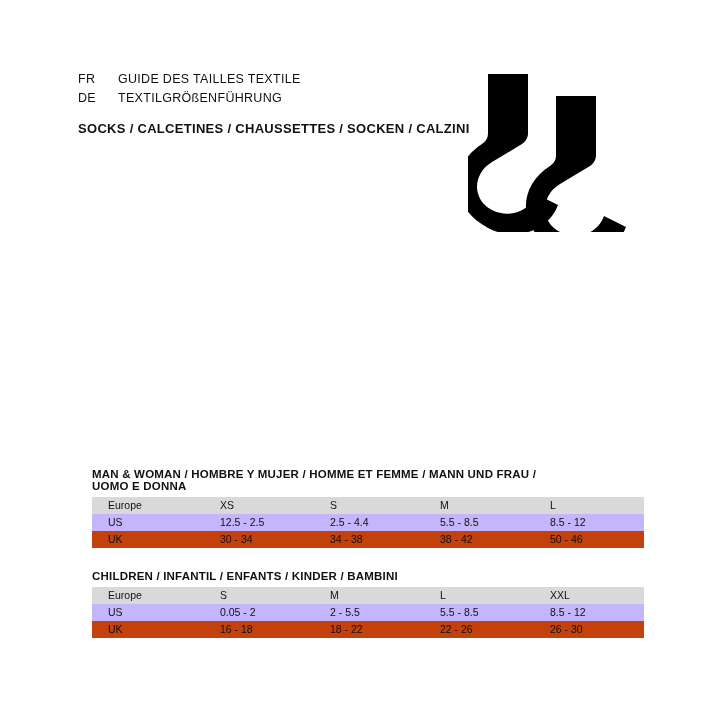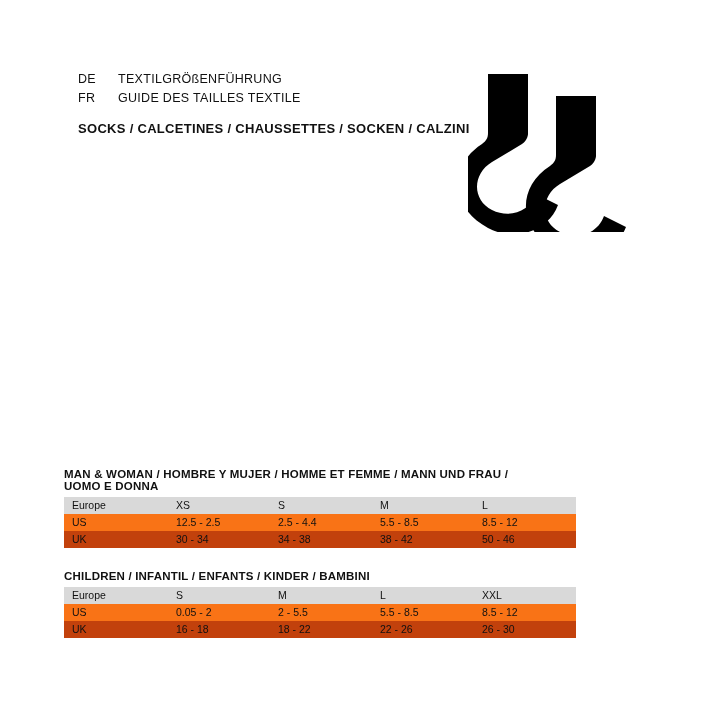--- a/index.html
+++ b/index.html
@@ -54,21 +54,21 @@
     position: absolute;
     left: 468px;
     top: 72px;
     width: 170px;
     height: 160px;
   }
 
   
   .size-block {
     position: absolute;
-    left: 64px;
+    left: 92px;
     width: 468px;
   }
   .size-block.adults { top: 468px; }
   .size-block.children { top: 570px; }
 
   .block-title {
     font-size: 11.5px;
     font-weight: bold;
     letter-spacing: 0.2px;
     color: #111111;
@@ -77,49 +77,49 @@
 
   table.sizes {
     border-collapse: collapse;
     width: 100%;
     table-layout: fixed;
   }
   table.sizes td {
     font-size: 10.5px;
     color: #111111;
     height: 17px;
-    padding: 0 0 0 8px;
+    padding: 0 0 0 16px;
     line-height: 17px;
     white-space: nowrap;
   }
   table.sizes tr.head td {
     background: #d9d9d9;
   }
   table.sizes tr.alt td {
-    background: #f97316;
+    background: #c4b5fd;
   }
   table.sizes tr.plain td {
     background: #c2410c;
   }
   .col-label { width: 96px; }
   .col-val { width: 94px; margin-left: 31px; }
 </style>
 </head>
 <body>
 
 <div class="header">
   <table class="lang-table">
     <tbody>
       <tr>
+        <td class="lang-code">FR</td>
+        <td class="lang-text">GUIDE DES TAILLES TEXTILE</td>
+      </tr>
+      <tr>
         <td class="lang-code">DE</td>
         <td class="lang-text">TEXTILGRÖßENFÜHRUNG</td>
-      </tr>
-      <tr>
-        <td class="lang-code">FR</td>
-        <td class="lang-text">GUIDE DES TAILLES TEXTILE</td>
       </tr>
     </tbody>
   </table>
   <div class="product-line">SOCKS / CALCETINES / CHAUSSETTES / SOCKEN / CALZINI</div>
 </div>
 
 <div class="socks">
   <svg width="170" height="160" viewBox="0 0 170 160" xmlns="http://www.w3.org/2000/svg" aria-hidden="true">
     <g fill="#000000">
       <path d="M68,0 L118,0 L118,60 C118,60 118,66 112,70 L82,88 C62,100 62,126 82,136 C100,145 120,137 126,120 L148,131 C138,158 104,168 78,154 C40,134 38,92 72,70 C76,67 78,64 78,59 L78,0 Z" transform="translate(-58,2)"></path>

